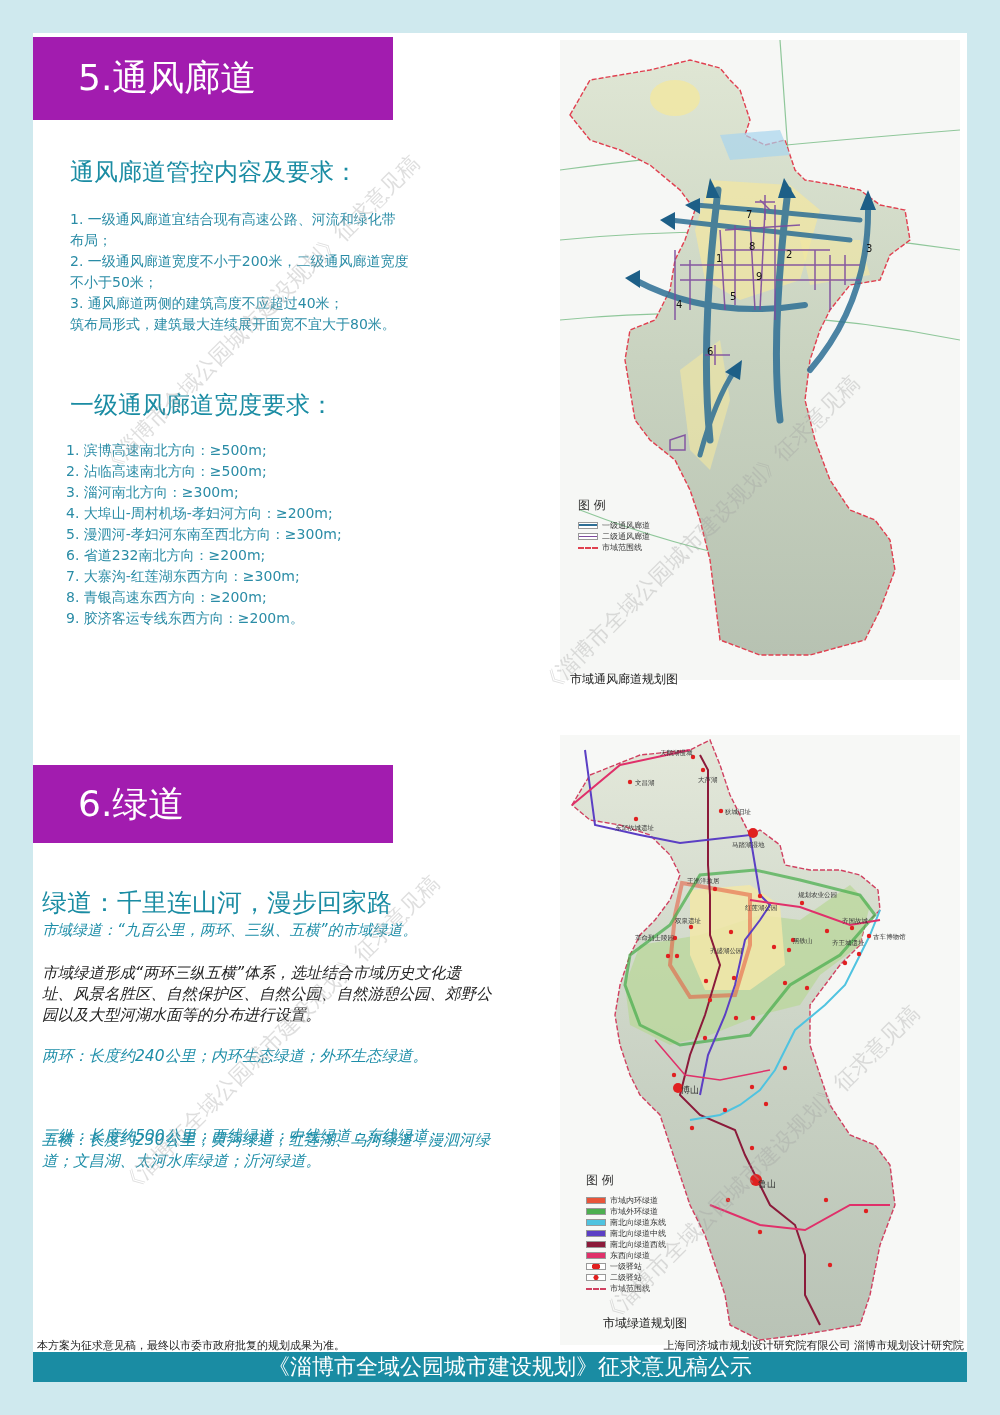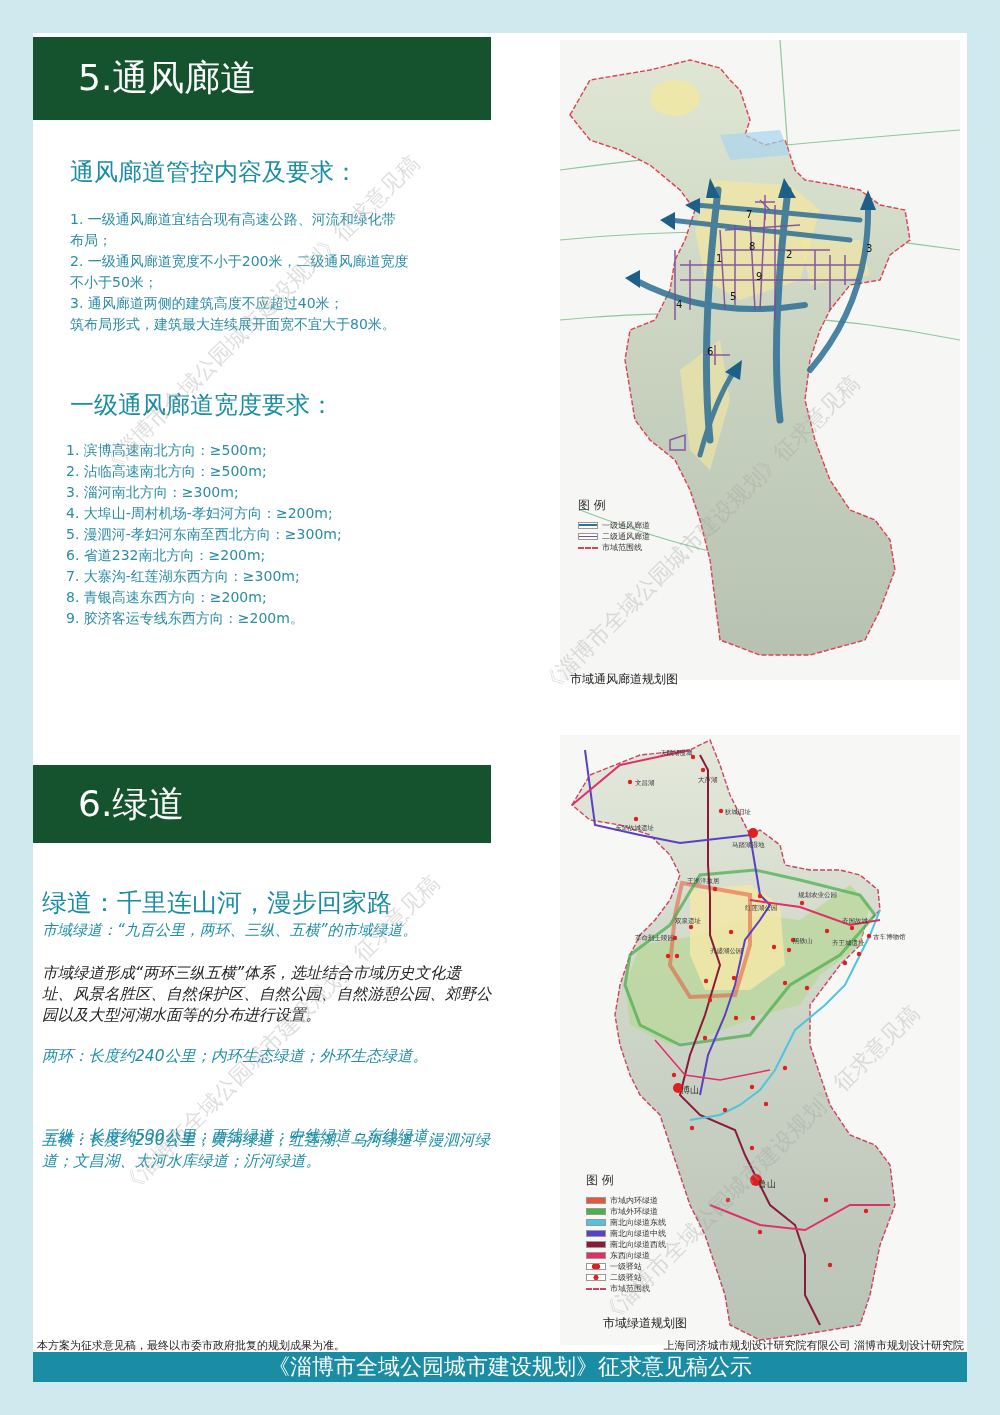--- a/index.html
+++ b/index.html
@@ -1,19 +1,19 @@
 <!DOCTYPE html>
 <html><head>
 <meta charset="utf-8">
 <style>
   * { box-sizing: border-box; margin: 0; padding: 0; }
   html, body { width: 1000px; height: 1415px; background: #cfe9ee; overflow: hidden; }
   body { position: relative; font-family: "DejaVu Sans", "Liberation Sans", sans-serif; }
   .page { position: absolute; left: 33px; top: 33px; width: 934px; height: 1320px; background: #ffffff; }
-  .section-header { position: absolute; left: 33px; width: 458px; background: #14532d; color: #ffffff; font-size: 36px; padding-left: 45px; display: flex; align-items: center; }
+  .section-header { position: absolute; left: 33px; width: 360px; background: #a21caf; color: #ffffff; font-size: 36px; padding-left: 45px; display: flex; align-items: center; }
   .h1 { top: 37px; height: 83px; }
   .h2 { top: 765px; height: 78px; }
   .subtitle { position: absolute; color: #1a8ca3; font-size: 24px; }
   .list { position: absolute; color: #2a8ca6; font-size: 14px; line-height: 21px; }
   .list div { white-space: nowrap; }
   .para { position: absolute; color: #222; font-size: 15.5px; line-height: 21px; font-style: italic; }
   .teal { color: #1e8ea8; }
   .map { position: absolute; }
   .caption { position: absolute; font-size: 12px; color: #222; }
   .footer-note { position: absolute; top: 1338px; font-size: 11px; color: #222; text-align: center; }

